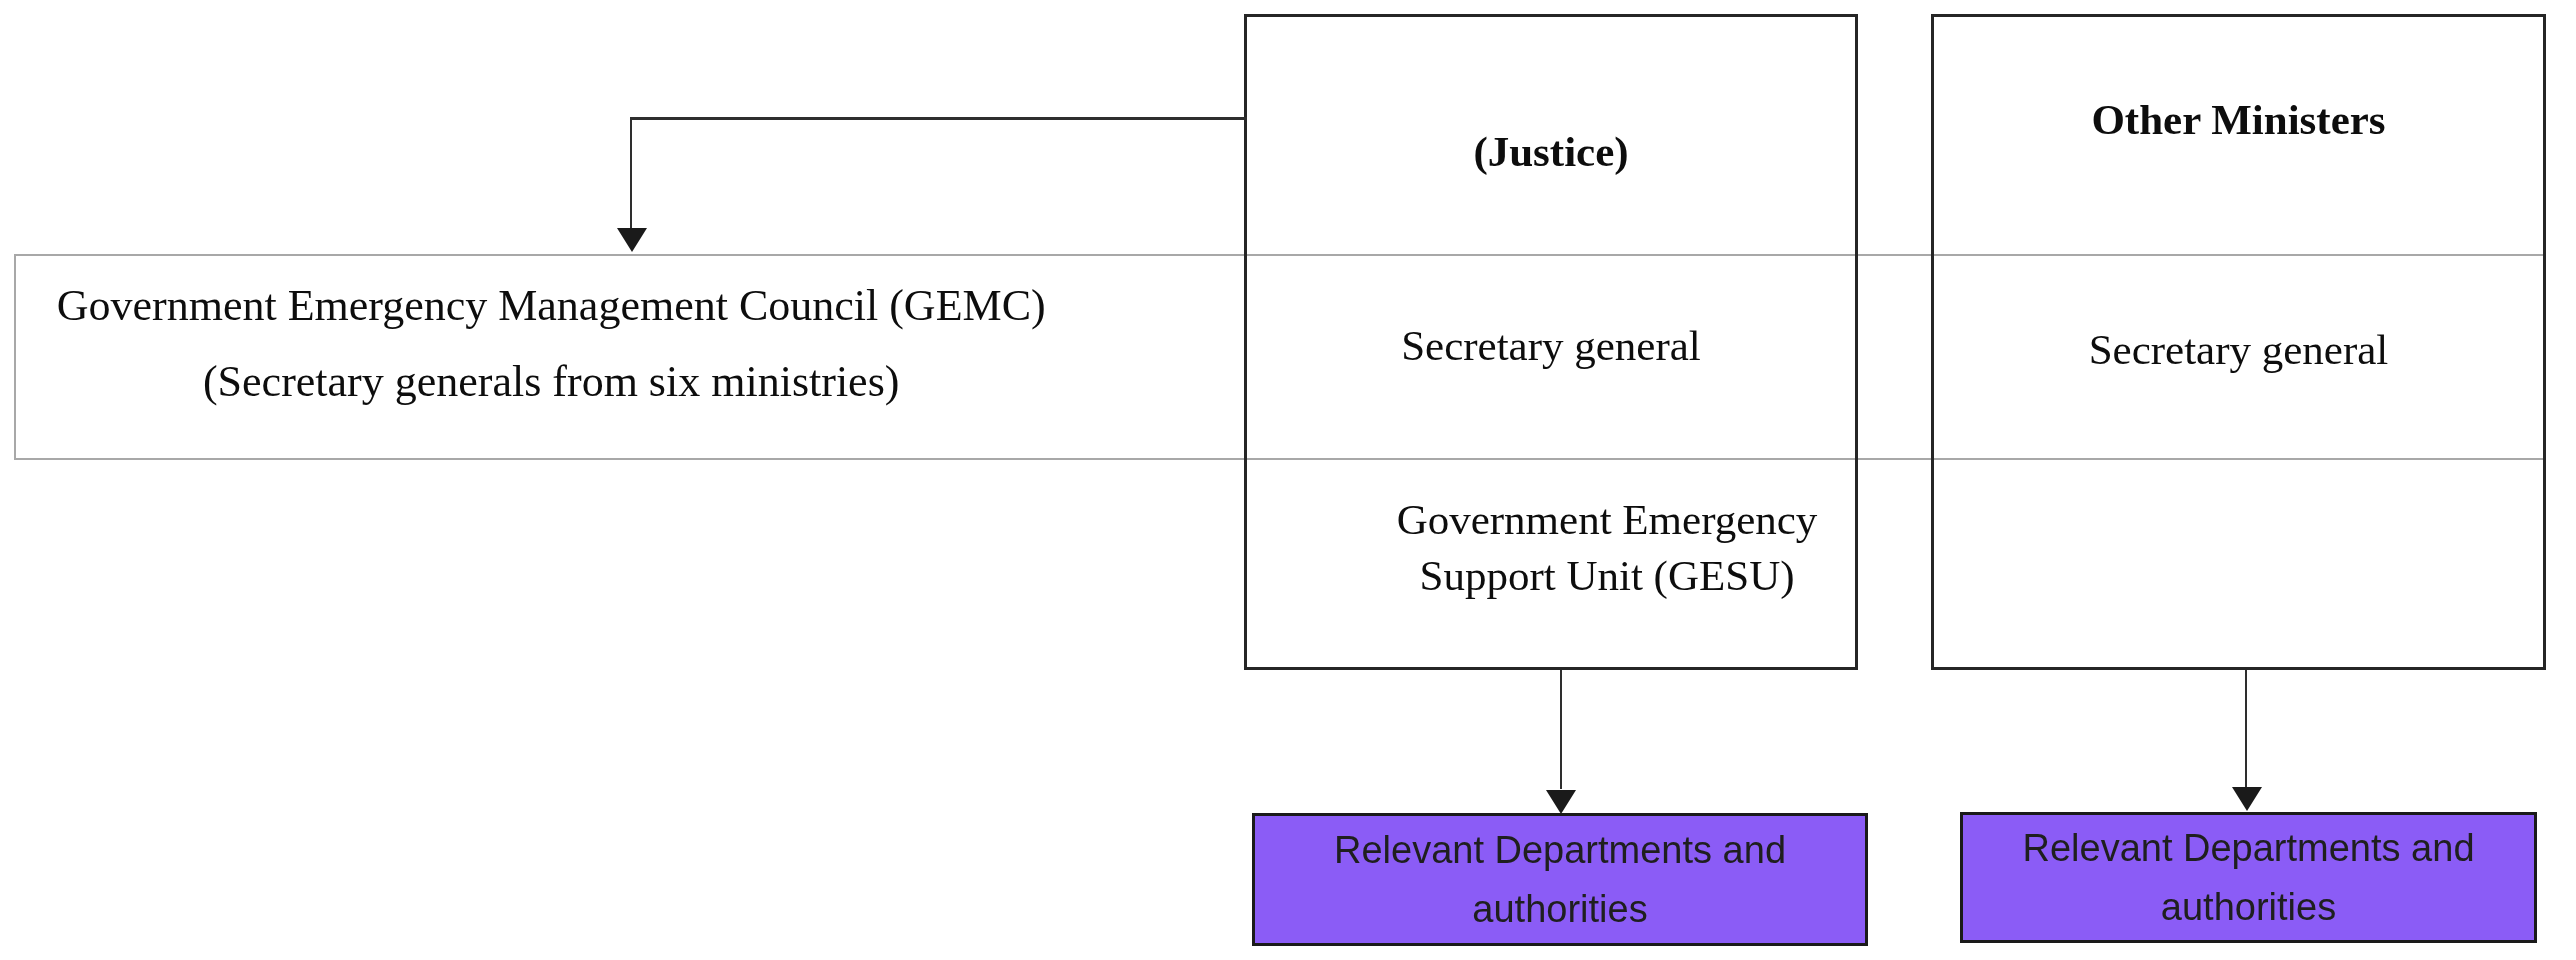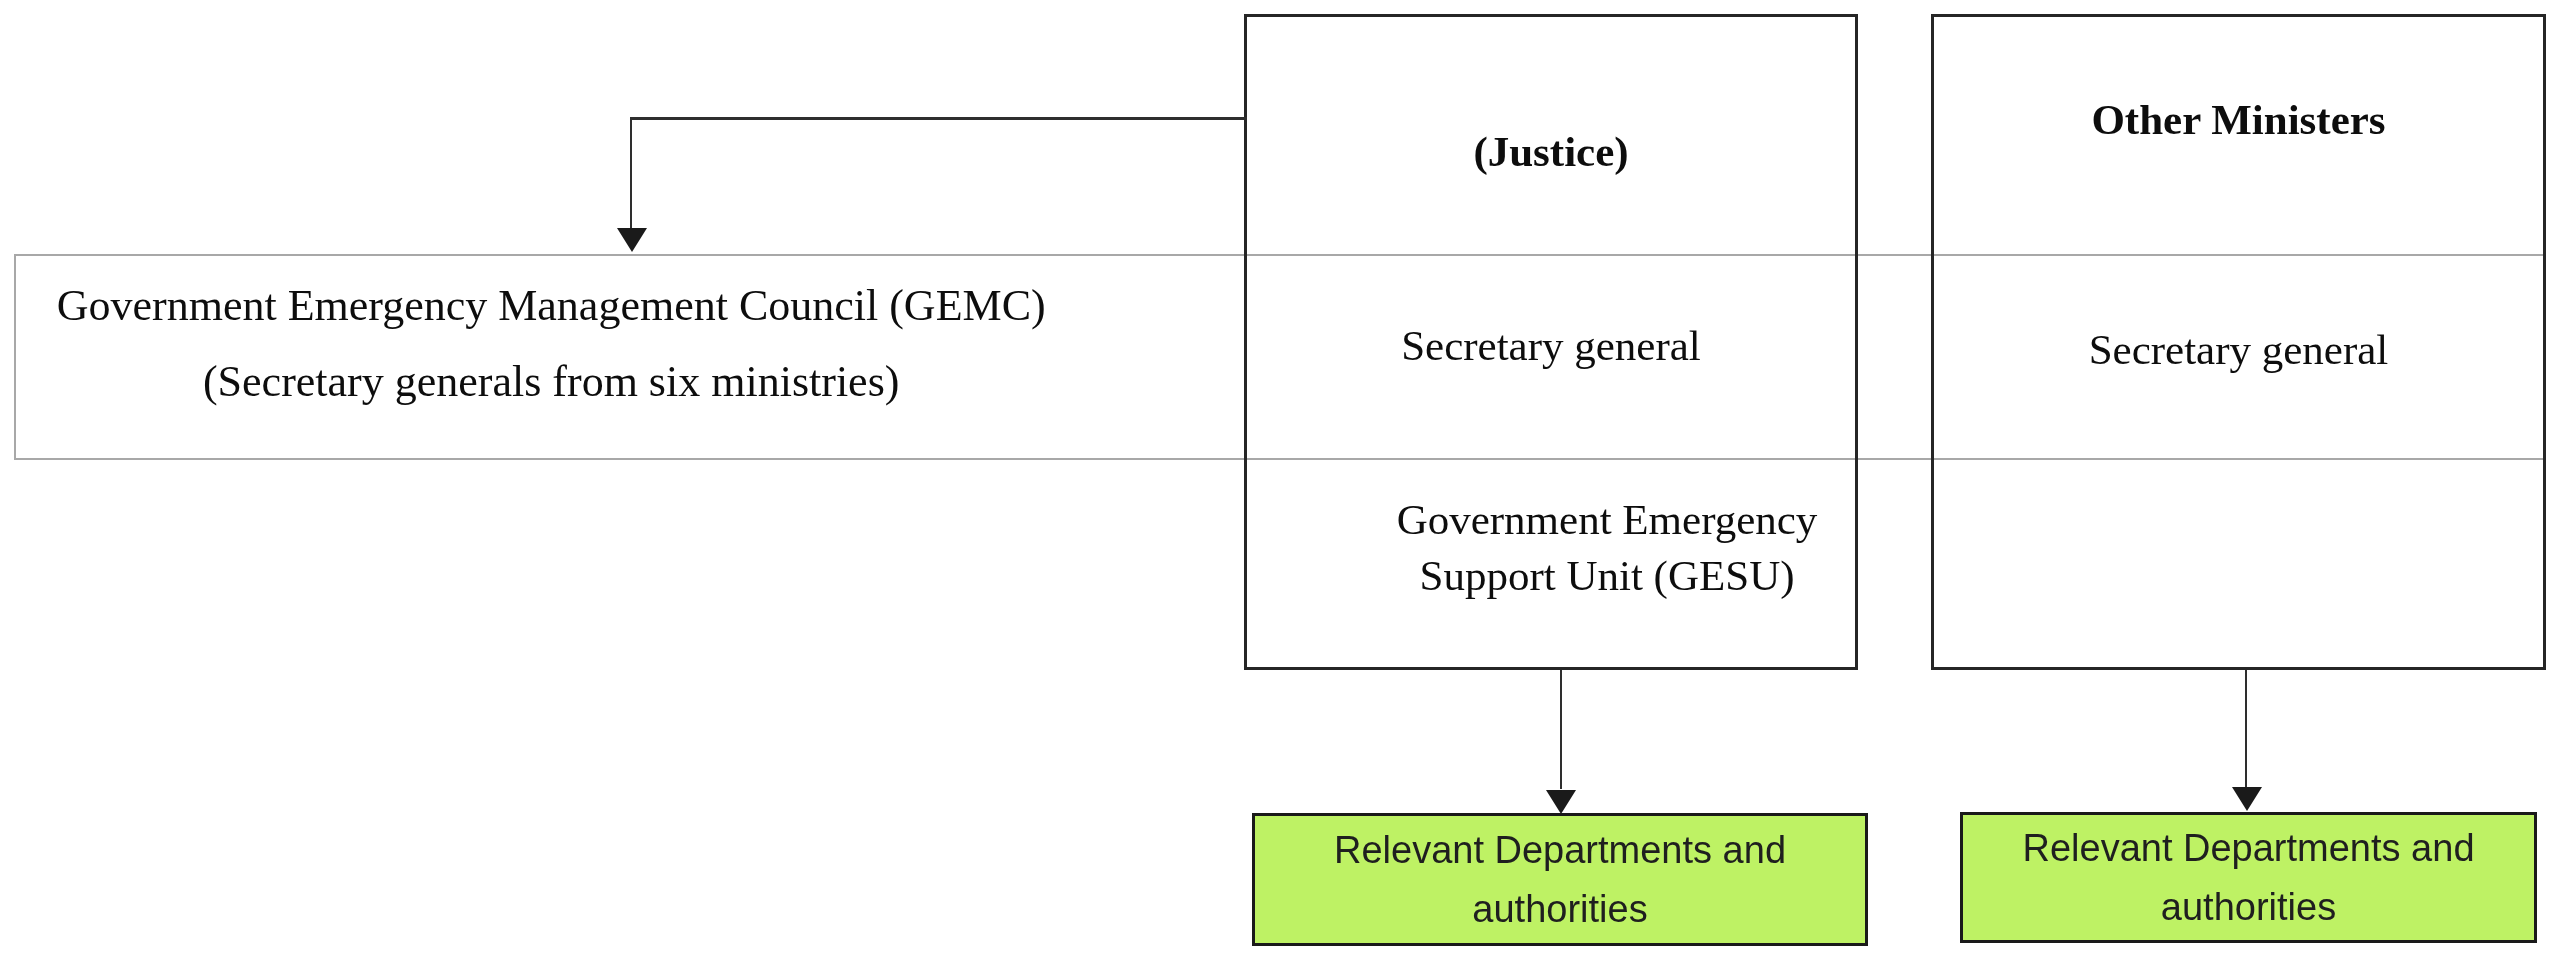--- a/index.html
+++ b/index.html
@@ -27,21 +27,21 @@
     background: transparent;
   }
   .col {
     border: 3.2px solid #262626;
     background: transparent;
   }
   .col.moj { left: 1244px; top: 14.2px; width: 614px; height: 656px; }
   .col.om  { left: 1931px; top: 14.2px; width: 615px; height: 656px; }
   .bottom-box {
     border: 3.2px solid #1a1a1a;
-    background: #bef264;
+    background: #8b5cf6;
     display: flex; align-items: center; justify-content: center;
     text-align: center;
     font-family: "Liberation Sans", "DejaVu Sans", sans-serif;
     font-size: 38px; line-height: 1.55; color: #1f1f1f;
   }
   .bottom-box.mid   { left: 1252px; top: 813px; width: 616px; height: 133px; }
   .bottom-box.right { left: 1960px; top: 812px; width: 577px; height: 131px; }
 
   
   .cell {

